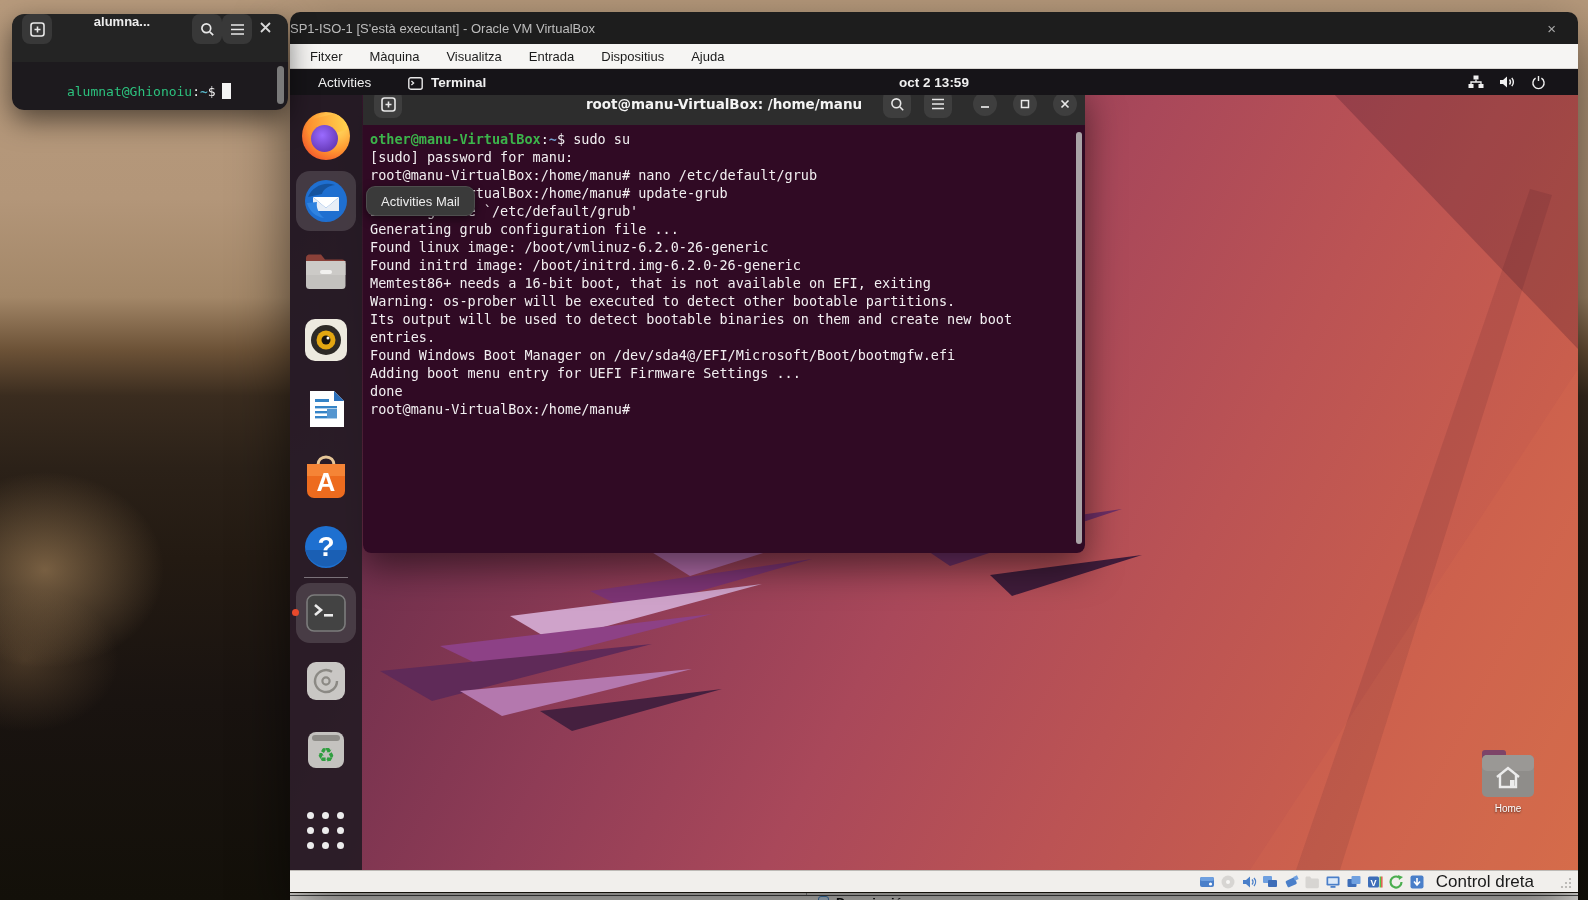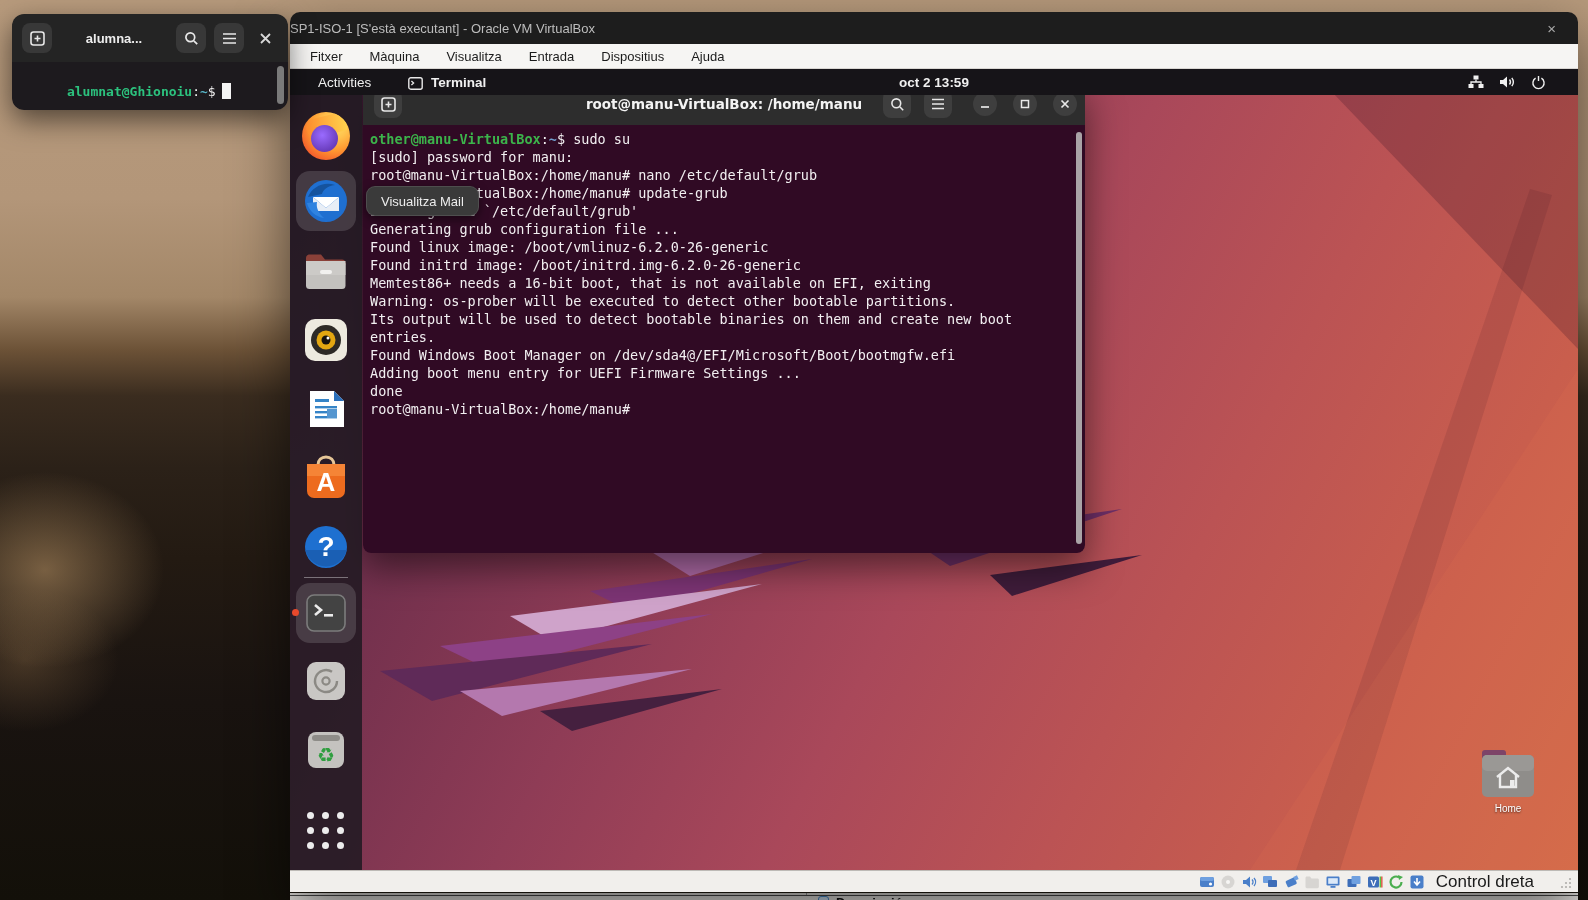--- a/index.html
+++ b/index.html
@@ -7,26 +7,26 @@
   body{font-family:"Liberation Sans",sans-serif;background:#111}
   #screen{position:relative;width:1588px;height:900px;overflow:hidden;
     background:
       radial-gradient(170px 140px at 45px 570px, rgba(190,152,105,.55), rgba(190,152,105,0) 70%),
       radial-gradient(130px 100px at 25px 660px, rgba(150,115,75,.35), rgba(150,115,75,0) 72%),
       linear-gradient(180deg,#b79a7c 0%,#b39679 22%,#a38768 33%,#6b5136 39%,#3a2c1f 44%,#2b2118 52%,#231a12 62%,#191310 78%,#131009 100%);}
 
   
   .hterm{position:absolute;left:12px;top:14px;width:276px;height:96px;border-radius:12px;
     box-shadow:0 10px 28px rgba(0,0,0,.55);overflow:hidden;z-index:20}
-  .hterm-head{height:48px;background:#242424;display:flex;align-items:center;padding:0 10px;gap:8px}
+  .hterm-head{height:48px;background:#242424;display:flex;padding:0 10px;gap:0}
   .hbtn{width:30px;height:30px;border-radius:8px;background:#383838;display:flex;align-items:center;justify-content:center;flex:0 0 auto}
   .hterm-title{flex:1;text-align:center;color:#ededed;font-weight:bold;font-size:13px;overflow:hidden;white-space:nowrap}
   .hclose{width:26px;height:26px;display:flex;align-items:center;justify-content:center;color:#d8d8d8;font-size:15px}
   .hterm-body{position:relative;height:48px;background:#1d1a1e;padding:6px 8px;font-family:"DejaVu Sans Mono",monospace;font-size:13px;white-space:pre}
-  .hgreen{color:#2cc27e;font-weight:bold}
+  .hgreen{color:#2cc27e;font-weight:normal}
   .hteal{color:#59b7c9;font-weight:bold}
   .hwhite{color:#f0f0f0}
   .hcursor{display:inline-block;width:9px;height:16px;background:#f4f4f4;vertical-align:-3px;margin-left:6px}
   .hscroll{position:absolute;right:4px;top:4px;width:7px;height:38px;border-radius:4px;background:#7a7a7a}
 
   
   .vbox{position:absolute;left:290px;top:12px;width:1288px;height:881px;border-radius:10px 10px 0 0;
     box-shadow:0 22px 55px rgba(0,0,0,.55);z-index:10}
   .vbox-titlebar{position:relative;height:32px;background:#1d1d1d;border-radius:10px 10px 0 0;
     display:flex;align-items:center;justify-content:flex-start}
@@ -369,21 +369,21 @@
               <div class="tline">entries.</div>
               <div class="tline">Found Windows Boot Manager on /dev/sda4@/EFI/Microsoft/Boot/bootmgfw.efi</div>
               <div class="tline">Adding boot menu entry for UEFI Firmware Settings ...</div>
               <div class="tline">done</div>
               <div class="tline">root@manu-VirtualBox:/home/manu#</div>
             </div>
           <div class="vscroll"></div>
         </div>
       </div>
 
-      <div class="tooltip">Visualitza Mail</div>
+      <div class="tooltip">Activities Mail</div>
 
       <div class="home">
         <svg width="58" height="52" viewBox="0 0 58 52" style="display:block;margin:0 auto">
           <rect x="3" y="2" width="24" height="12" rx="3" fill="#7d4468"></rect>
           <rect x="3" y="7" width="52" height="42" rx="5" fill="#8f8d8a"></rect>
           <rect x="3" y="7" width="52" height="16" rx="5" fill="#9a9895"></rect>
           <path d="M18 29l11-9 11 9" fill="none" stroke="#ececec" stroke-width="2.4"></path>
           <path d="M21 27v12h16V27" fill="none" stroke="#ececec" stroke-width="2.4"></path>
           <rect x="31" y="32" width="4.5" height="7" fill="#ececec"></rect>
         </svg>

